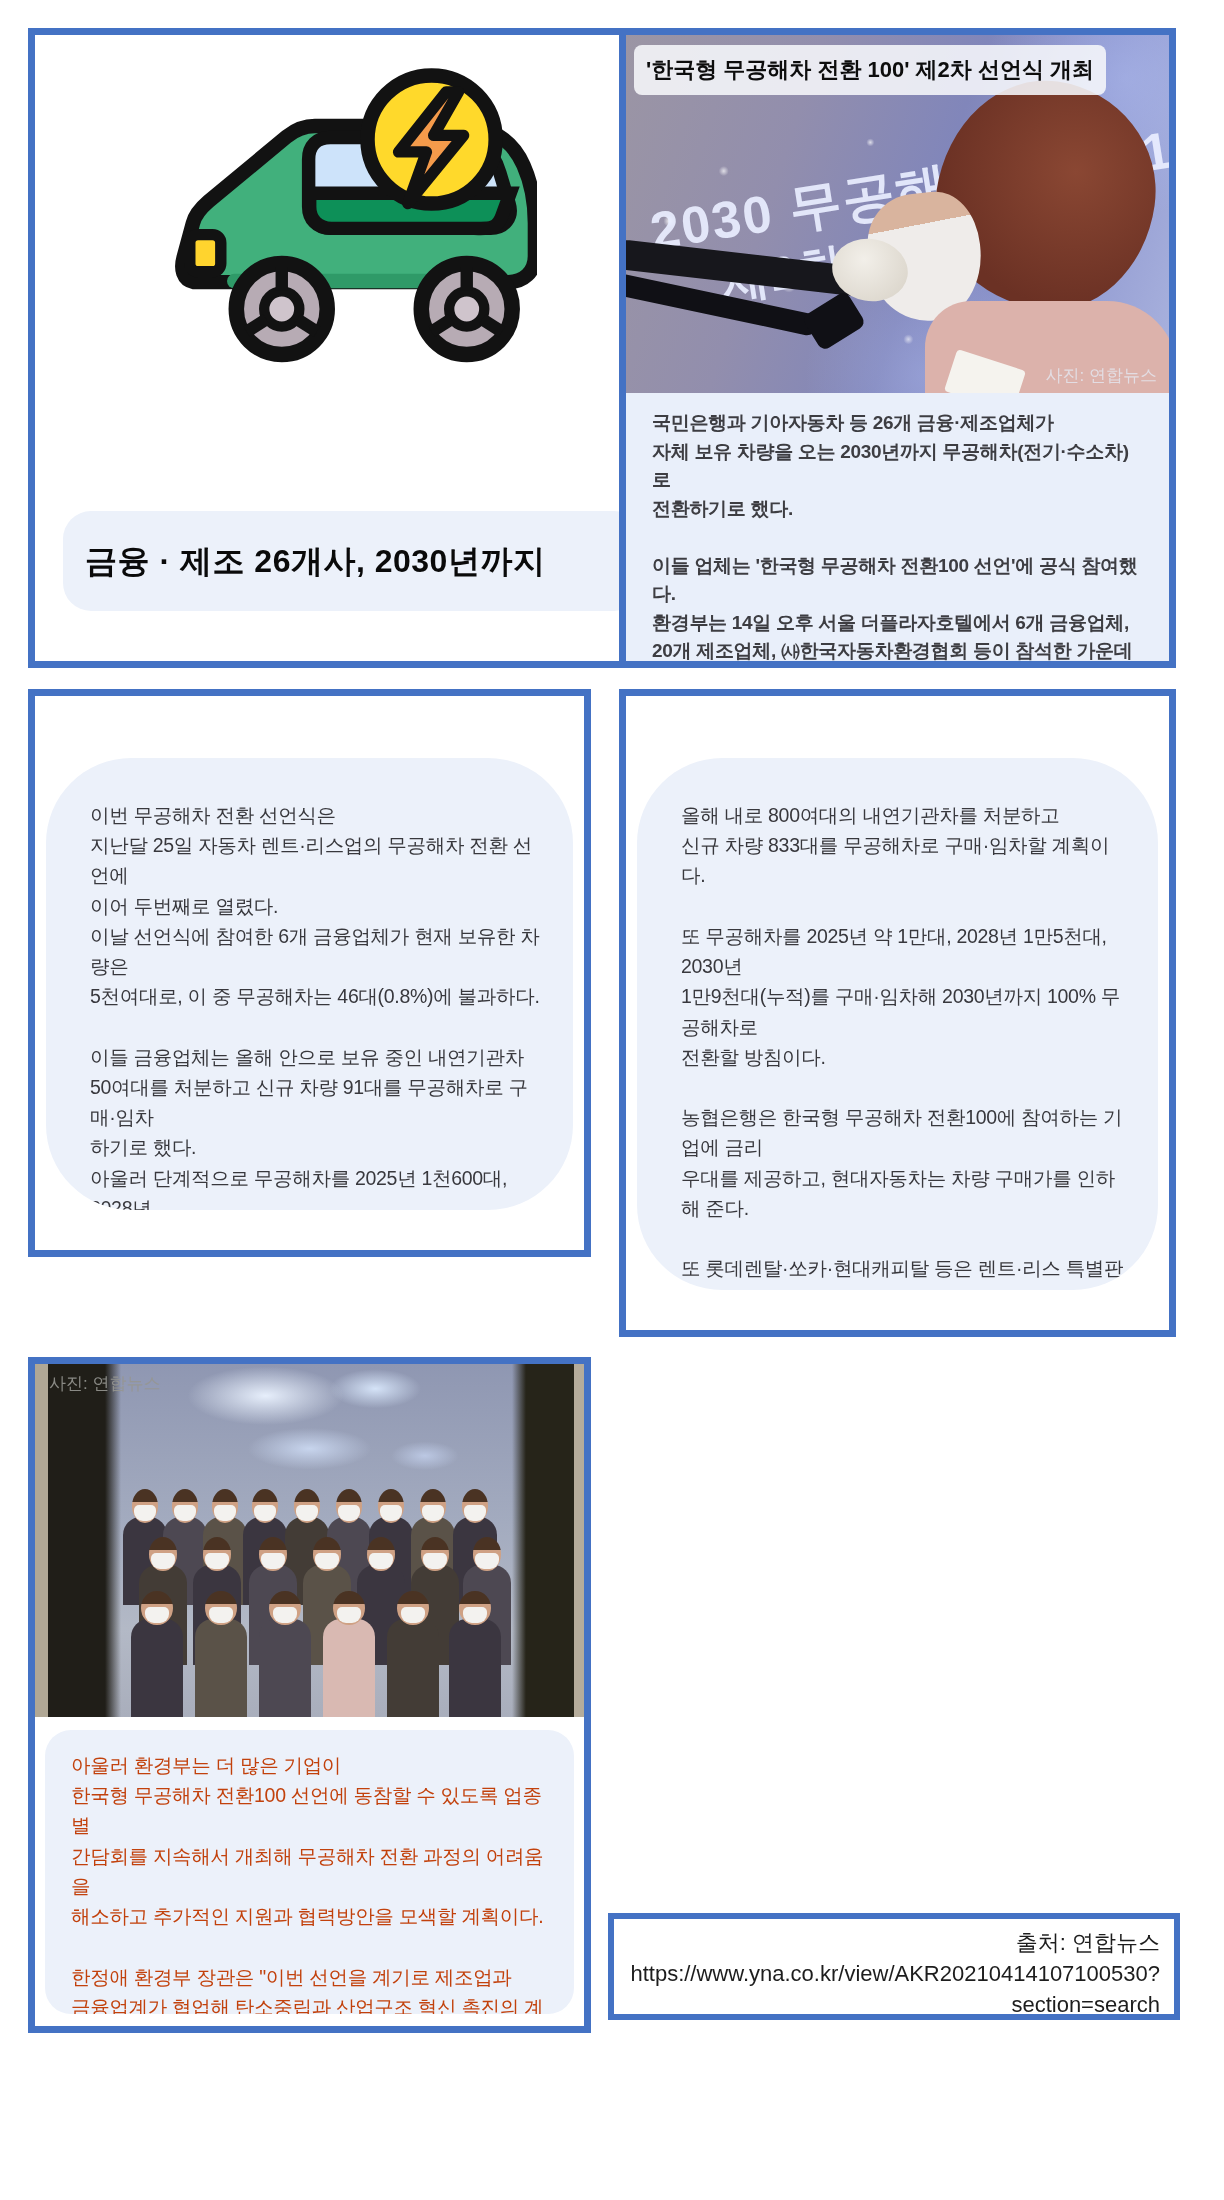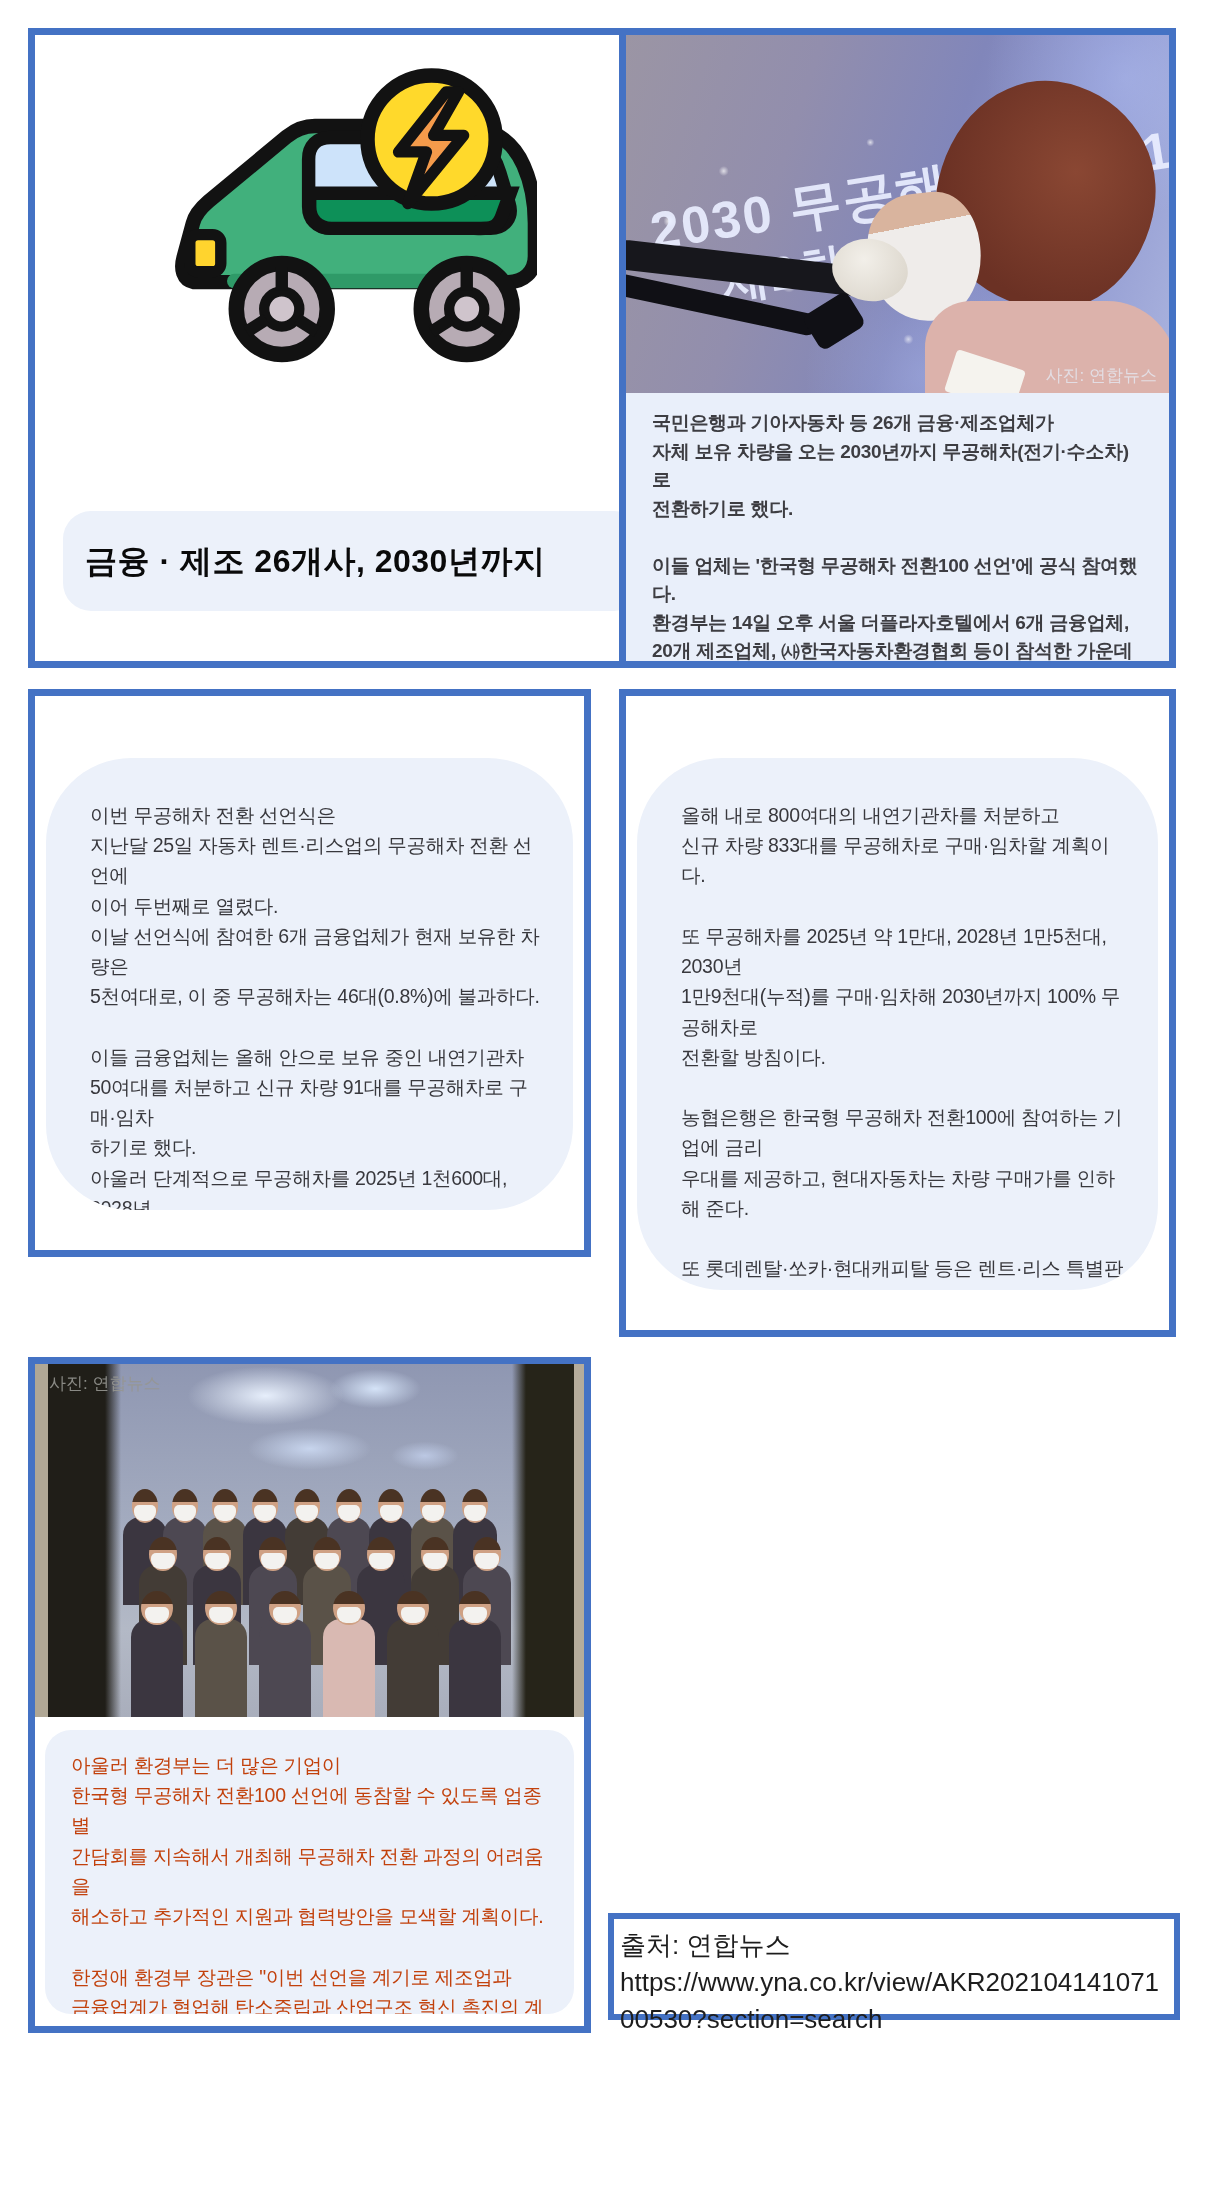--- a/index.html
+++ b/index.html
@@ -94,22 +94,22 @@
     border-radius:50%;background:linear-gradient(#4a3323 0 38%,#cfa184 38%);}
   .p::after{content:"";position:absolute;top:-12px;left:26%;width:48%;height:16px;
     border-radius:5px 5px 9px 9px;background:#f3f2ef;}
   .credit2{position:absolute;left:14px;top:8px;z-index:6;font-size:17px;
     color:rgba(150,150,145,.9);}
   .text-card-e{position:absolute;left:10px;right:10px;top:366px;bottom:12px;background:#ecf1fa;
     border-radius:26px;padding:20px 22px 0 26px;font-size:19.5px;line-height:1.55;
     color:#c2410c;white-space:pre-line;overflow:hidden;letter-spacing:-.3px;}
 
   
-  .source-box{padding:8px 6px;font-size:26px;line-height:1.42;color:#1d1d1d;
-    white-space:pre-line;word-break:break-all;}
+  .source-box{padding:8px 14px;font-size:22px;line-height:1.42;color:#1d1d1d;
+    white-space:pre-line;word-break:break-all;text-align:right;}
 </style>
 </head>
 <body>
 
 <div class="page">
 
   <section class="panel panel-a">
     <div class="car-art">
       <svg viewBox="0 0 360 300" width="372" height="310">
         <path d="M28,214 c-11,-2 -13,-13 -10,-24 l9,-33 c2,-8 8,-15 15,-21 l76,-63 c9,-7 17,-10 27,-10 l140,0 c32,0 52,15 62,38 c8,18 11,36 11,56 l0,32 c0,15 -11,25 -26,25 l-280,0 z" fill="#41b07c" stroke="#121212" stroke-width="14"></path>
@@ -154,20 +154,21 @@
         <div class="l2">제2차 선언식</div>
       </div>
       <div class="hair"></div>
       <div class="face"></div>
       <div class="blazer"></div>
       <div class="nametag"></div>
       <div class="micA"></div>
       <div class="micB"></div>
       <div class="micClip"></div>
       <div class="micCap"></div>
+      <div class="overlay-title">'한국형 무공해차 전환 100' 제2차 선언식 개최</div>
       <div class="credit1">사진: 연합뉴스</div>
     </div>
     <div class="article-b">국민은행과 기아자동차 등 26개 금융·제조업체가
 자체 보유 차량을 오는 2030년까지 무공해차(전기·수소차)로
 전환하기로 했다.
 
 이들 업체는 '한국형 무공해차 전환100 선언'에 공식 참여했다.
 환경부는 14일 오후 서울 더플라자호텔에서 6개 금융업체,
 20개 제조업체, ㈔한국자동차환경협회 등이 참석한 가운데
 '2030 무공해차 전환100' 제2차 선언식을 개최했다.</div>

